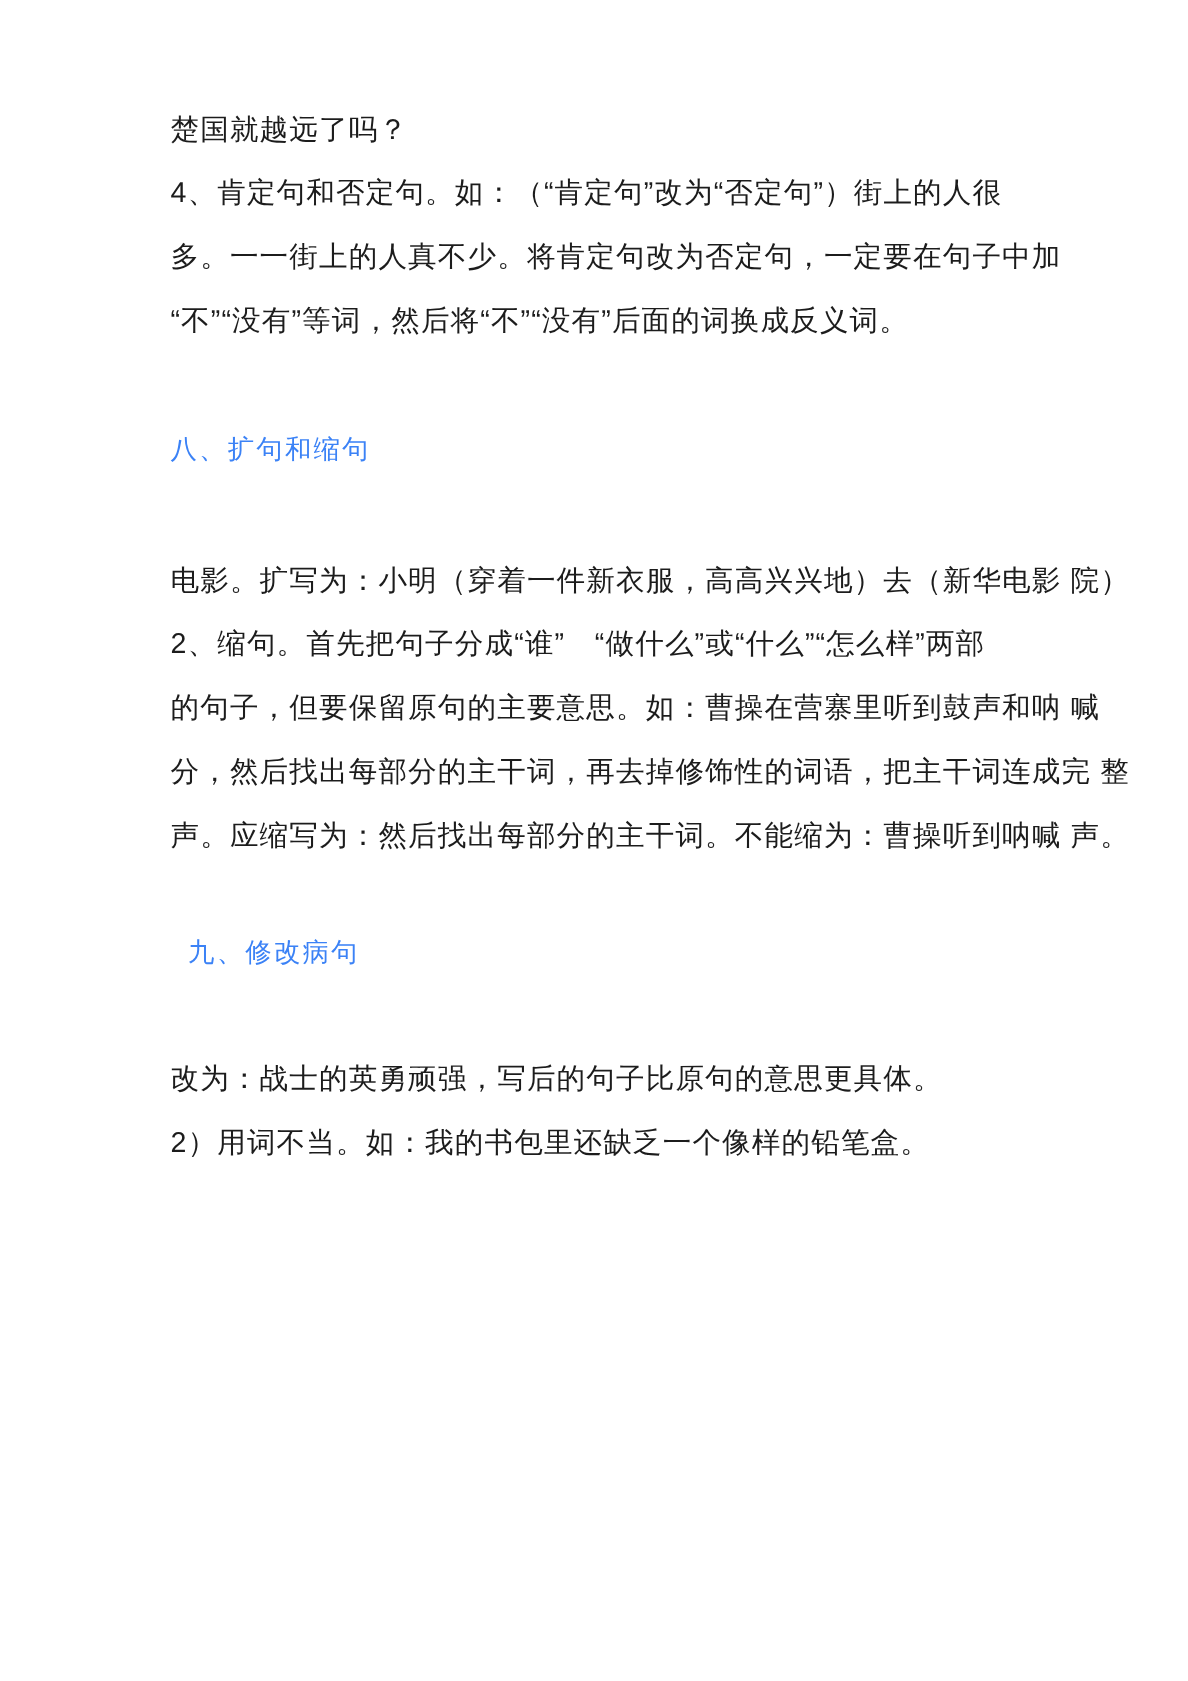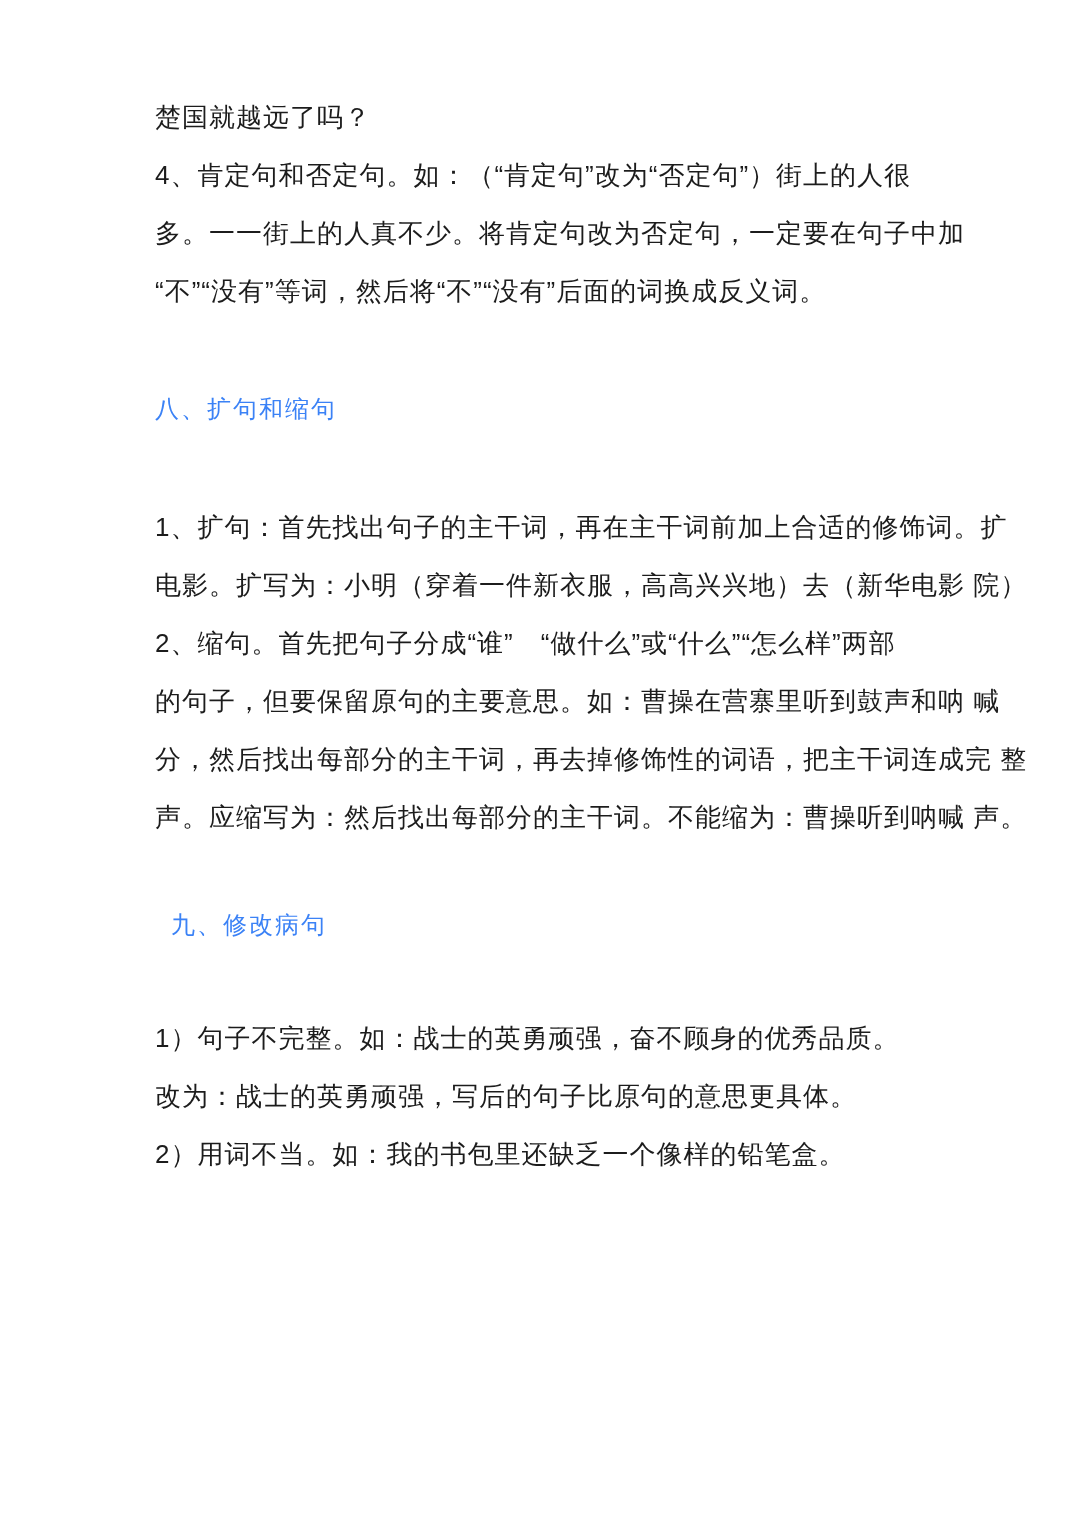--- a/index.html
+++ b/index.html
@@ -44,30 +44,28 @@
     <div class="block">
       <div class="line">楚国就越远了吗？</div>
       <div class="line">4、肯定句和否定句。如：（“肯定句”改为“否定句”）街上的人很</div>
       <div class="line">多。一一街上的人真不少。将肯定句改为否定句，一定要在句子中加</div>
       <div class="line">“不”“没有”等词，然后将“不”“没有”后面的词换成反义词。</div>
     </div>
 
     <div class="heading heading-8">八、扩句和缩句</div>
 
     <div class="block block-8">
-      <div class="line">1、扩句：首先找出句子的主干词，再在主干词前加上合适的修饰词。扩</div>
       <div class="line">电影。扩写为：小明（穿着一件新衣服，高高兴兴地）去（新华电影 院）</div>
       <div class="line">2、缩句。首先把句子分成“谁”　“做什么”或“什么”“怎么样”两部</div>
       <div class="line">的句子，但要保留原句的主要意思。如：曹操在营寨里听到鼓声和呐 喊</div>
       <div class="line">分，然后找出每部分的主干词，再去掉修饰性的词语，把主干词连成完 整</div>
       <div class="line">声。应缩写为：然后找出每部分的主干词。不能缩为：曹操听到呐喊 声。</div>
     </div>
 
     <div class="heading heading-9">九、修改病句</div>
 
     <div class="block block-9">
-      <div class="line">1）句子不完整。如：战士的英勇顽强，奋不顾身的优秀品质。</div>
       <div class="line">改为：战士的英勇顽强，写后的句子比原句的意思更具体。</div>
       <div class="line">2）用词不当。如：我的书包里还缺乏一个像样的铅笔盒。</div>
     </div>
 
   </div>
 </div>
 
 </body></html>

